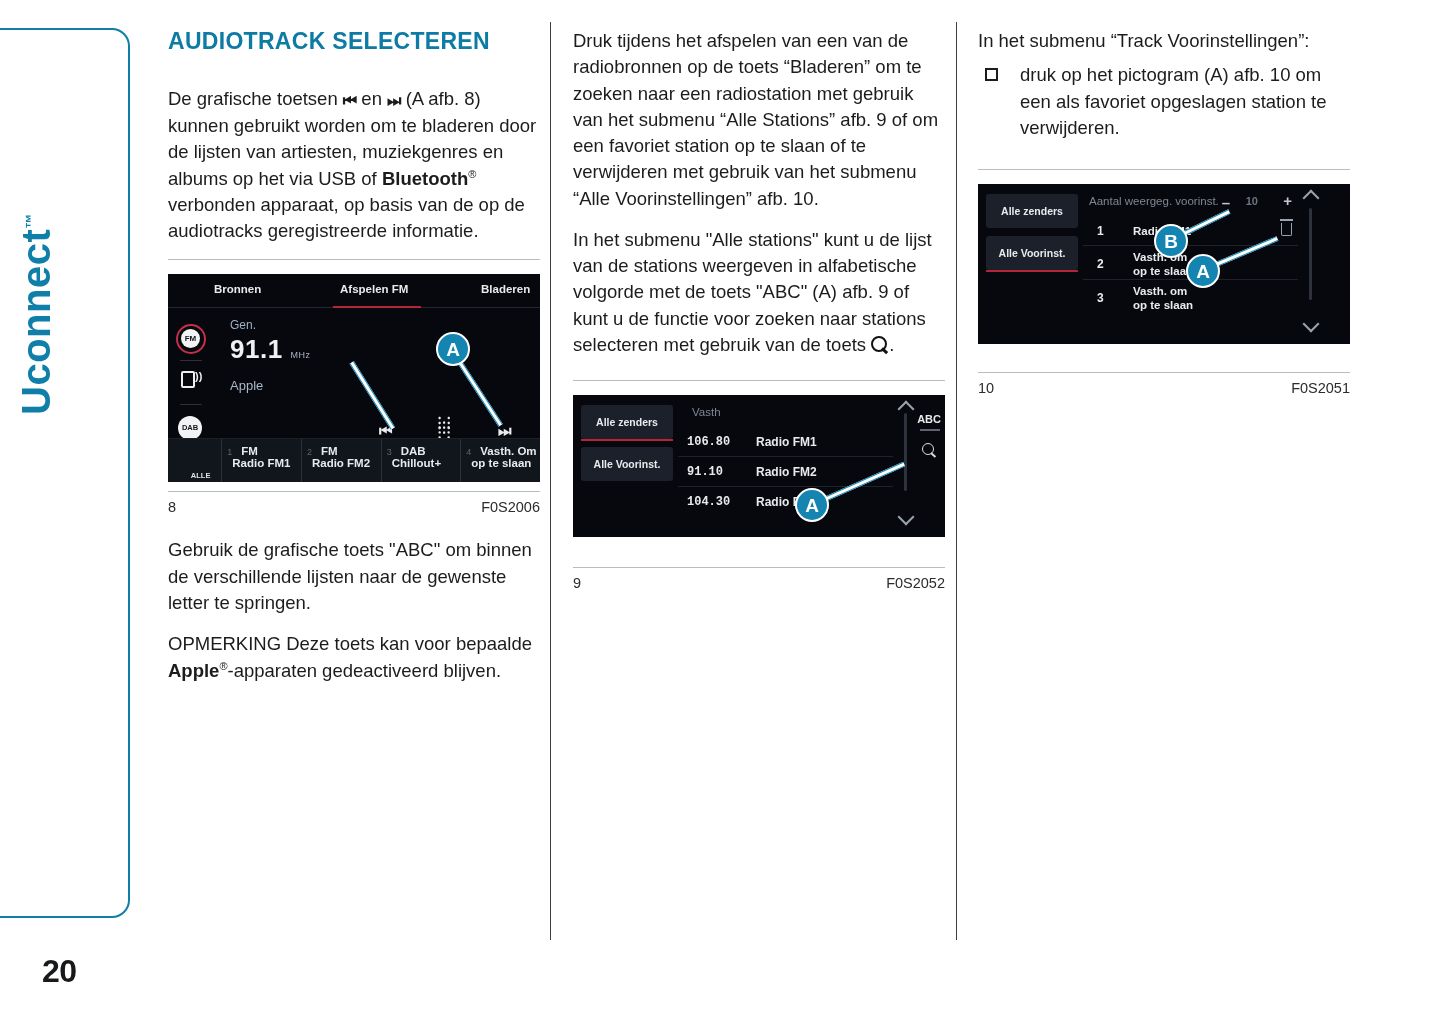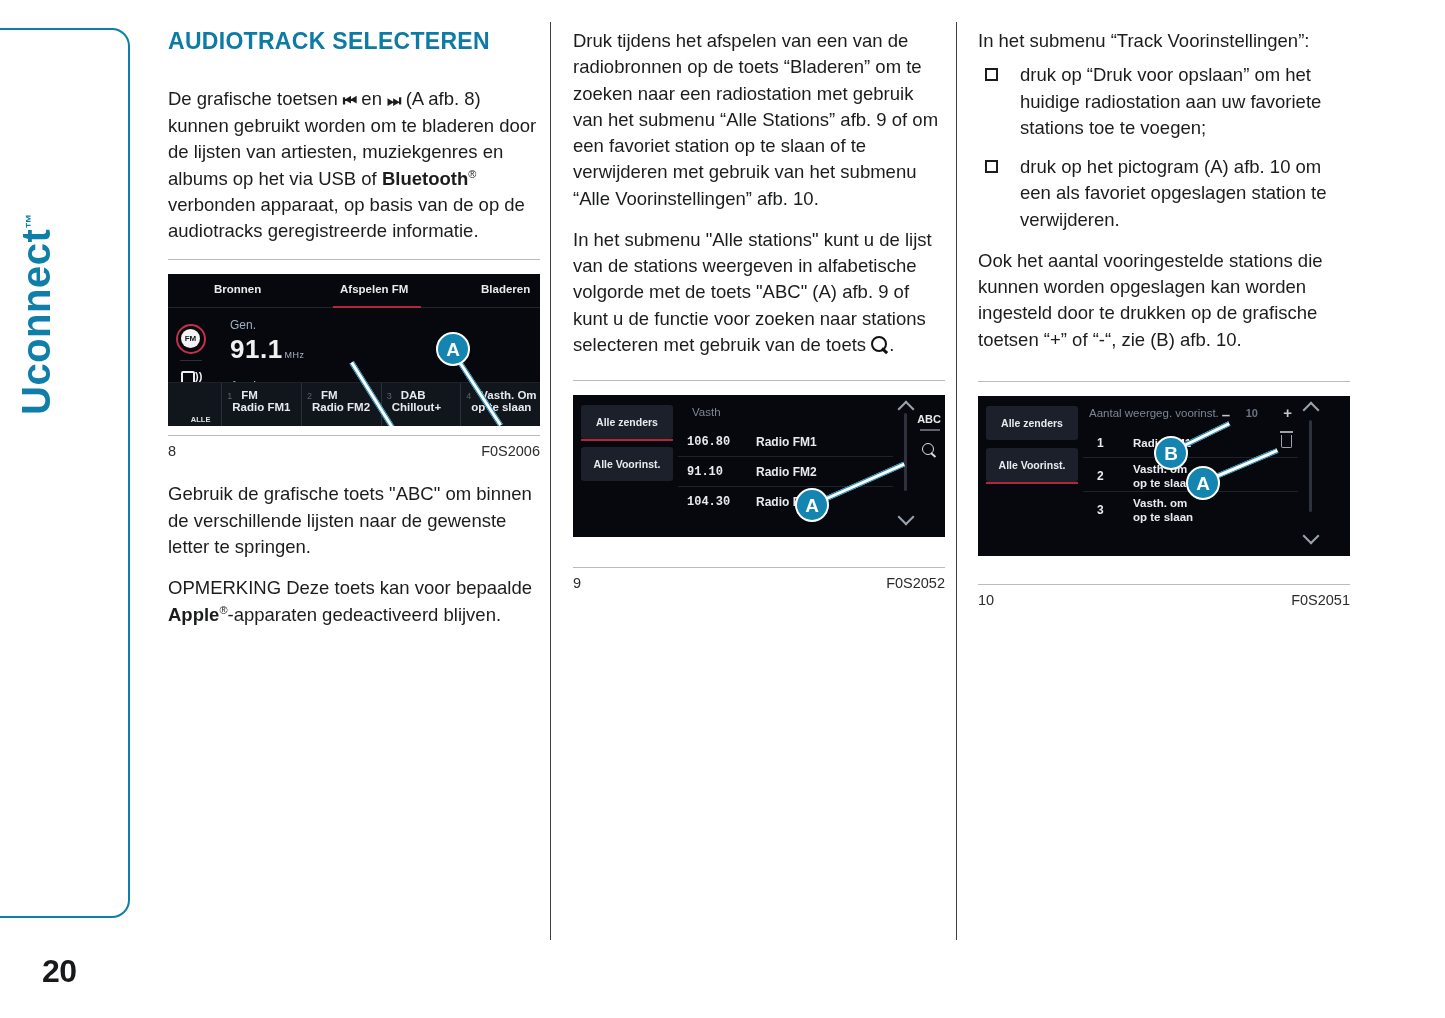--- a/index.html
+++ b/index.html
@@ -138,21 +138,21 @@
     margin-top: 9px;
     border-top: 1px solid #b9bcbe;
     padding-top: 7px;
     display: flex;
     justify-content: space-between;
     font-size: 14.5px;
     color: #2a2c2e;
   }
 
   
-  .s8 { height: 152px; }
+  .s8 { height: 208px; }
   .s8 .topbar {
     position: relative; height: 34px;
     border-bottom: 1px solid #23262d;
   }
   .s8 .topbar span {
     position: absolute; top: 9px;
     font-size: 11.5px; color: #e9eaec; font-weight: bold;
   }
   .s8 .t-bron { left: 46px; }
   .s8 .t-afsp { left: 172px; }
@@ -186,21 +186,21 @@
   .s8 .dabbadge {
     position: absolute; left: 10px; top: 108px;
     width: 24px; height: 24px; border-radius: 50%;
     background: #f2f3f4; color: #12151b;
     font-size: 7.5px; font-weight: bold;
     text-align: center; line-height: 24px;
   }
   .s8 .info { position: absolute; left: 62px; top: 44px; }
   .s8 .gen { font-size: 12px; color: #9fb0c4; margin-bottom: 2px; }
   .s8 .freq { font-size: 26px; font-weight: bold; color: #eef0f2; letter-spacing: 0.5px; }
-  .s8 .freq .mhz { font-size: 9px; font-weight: normal; color: #a8b4c2; margin-left: 2px; }
+  .s8 .freq .mhz { font-size: 9px; font-weight: normal; color: #a8b4c2; margin-left: 8px; }
   .s8 .track { font-size: 13px; color: #aab8c7; margin-top: 13px; }
   .s8 .transport { position: absolute; left: 205px; top: 148px; width: 160px; }
   .s8 .transport .tb {
     position: absolute; color: #e9ebee; font-size: 15px; font-weight: bold;
   }
   .s8 .tb-prev { left: 6px; }
   .s8 .tb-kp { left: 65px; top: -2px; font-size: 14px; letter-spacing: 1px; line-height: 5px; }
   .s8 .tb-next { left: 125px; }
   .s8 .presets {
     position: absolute; left: 0; bottom: 0; width: 100%; height: 44px;
@@ -461,25 +461,23 @@
         <span>9</span>
         <span>F0S2052</span>
       </div>
     </div>
   </div>
 
   <div class="col col3">
     <p class="body" style="margin-bottom:8px">In het submenu “Track Voorinstellingen”:</p>
 
     <ul class="bullets">
-      <li><span class="sq"></span><span>druk op “Druk voor opslaan” om het huidige radiostation aan uw favoriete stations toe te voegen;</span></li>
       <li><span class="sq"></span><span>druk op het pictogram (A) afb. 10 om een als favoriet opgeslagen station te verwijderen.</span></li>
     </ul>
 
-    <p class="body">Ook het aantal vooringestelde stations die kunnen worden opgeslagen kan worden ingesteld door te drukken op de grafische toetsen “+” of “-“, zie (B) afb. 10.</p>
 
     <div class="fig-sep" style="margin-top:28px"></div>
     <div class="fig-wrap">
       <div class="screen slist" style="height:160px">
         <div class="sidecol">
           <div class="tabbtn">Alle zenders</div>
           <div class="tabbtn act">Alle Voorinst.</div>
         </div>
         <div class="listcol">
           <div class="lhead">

